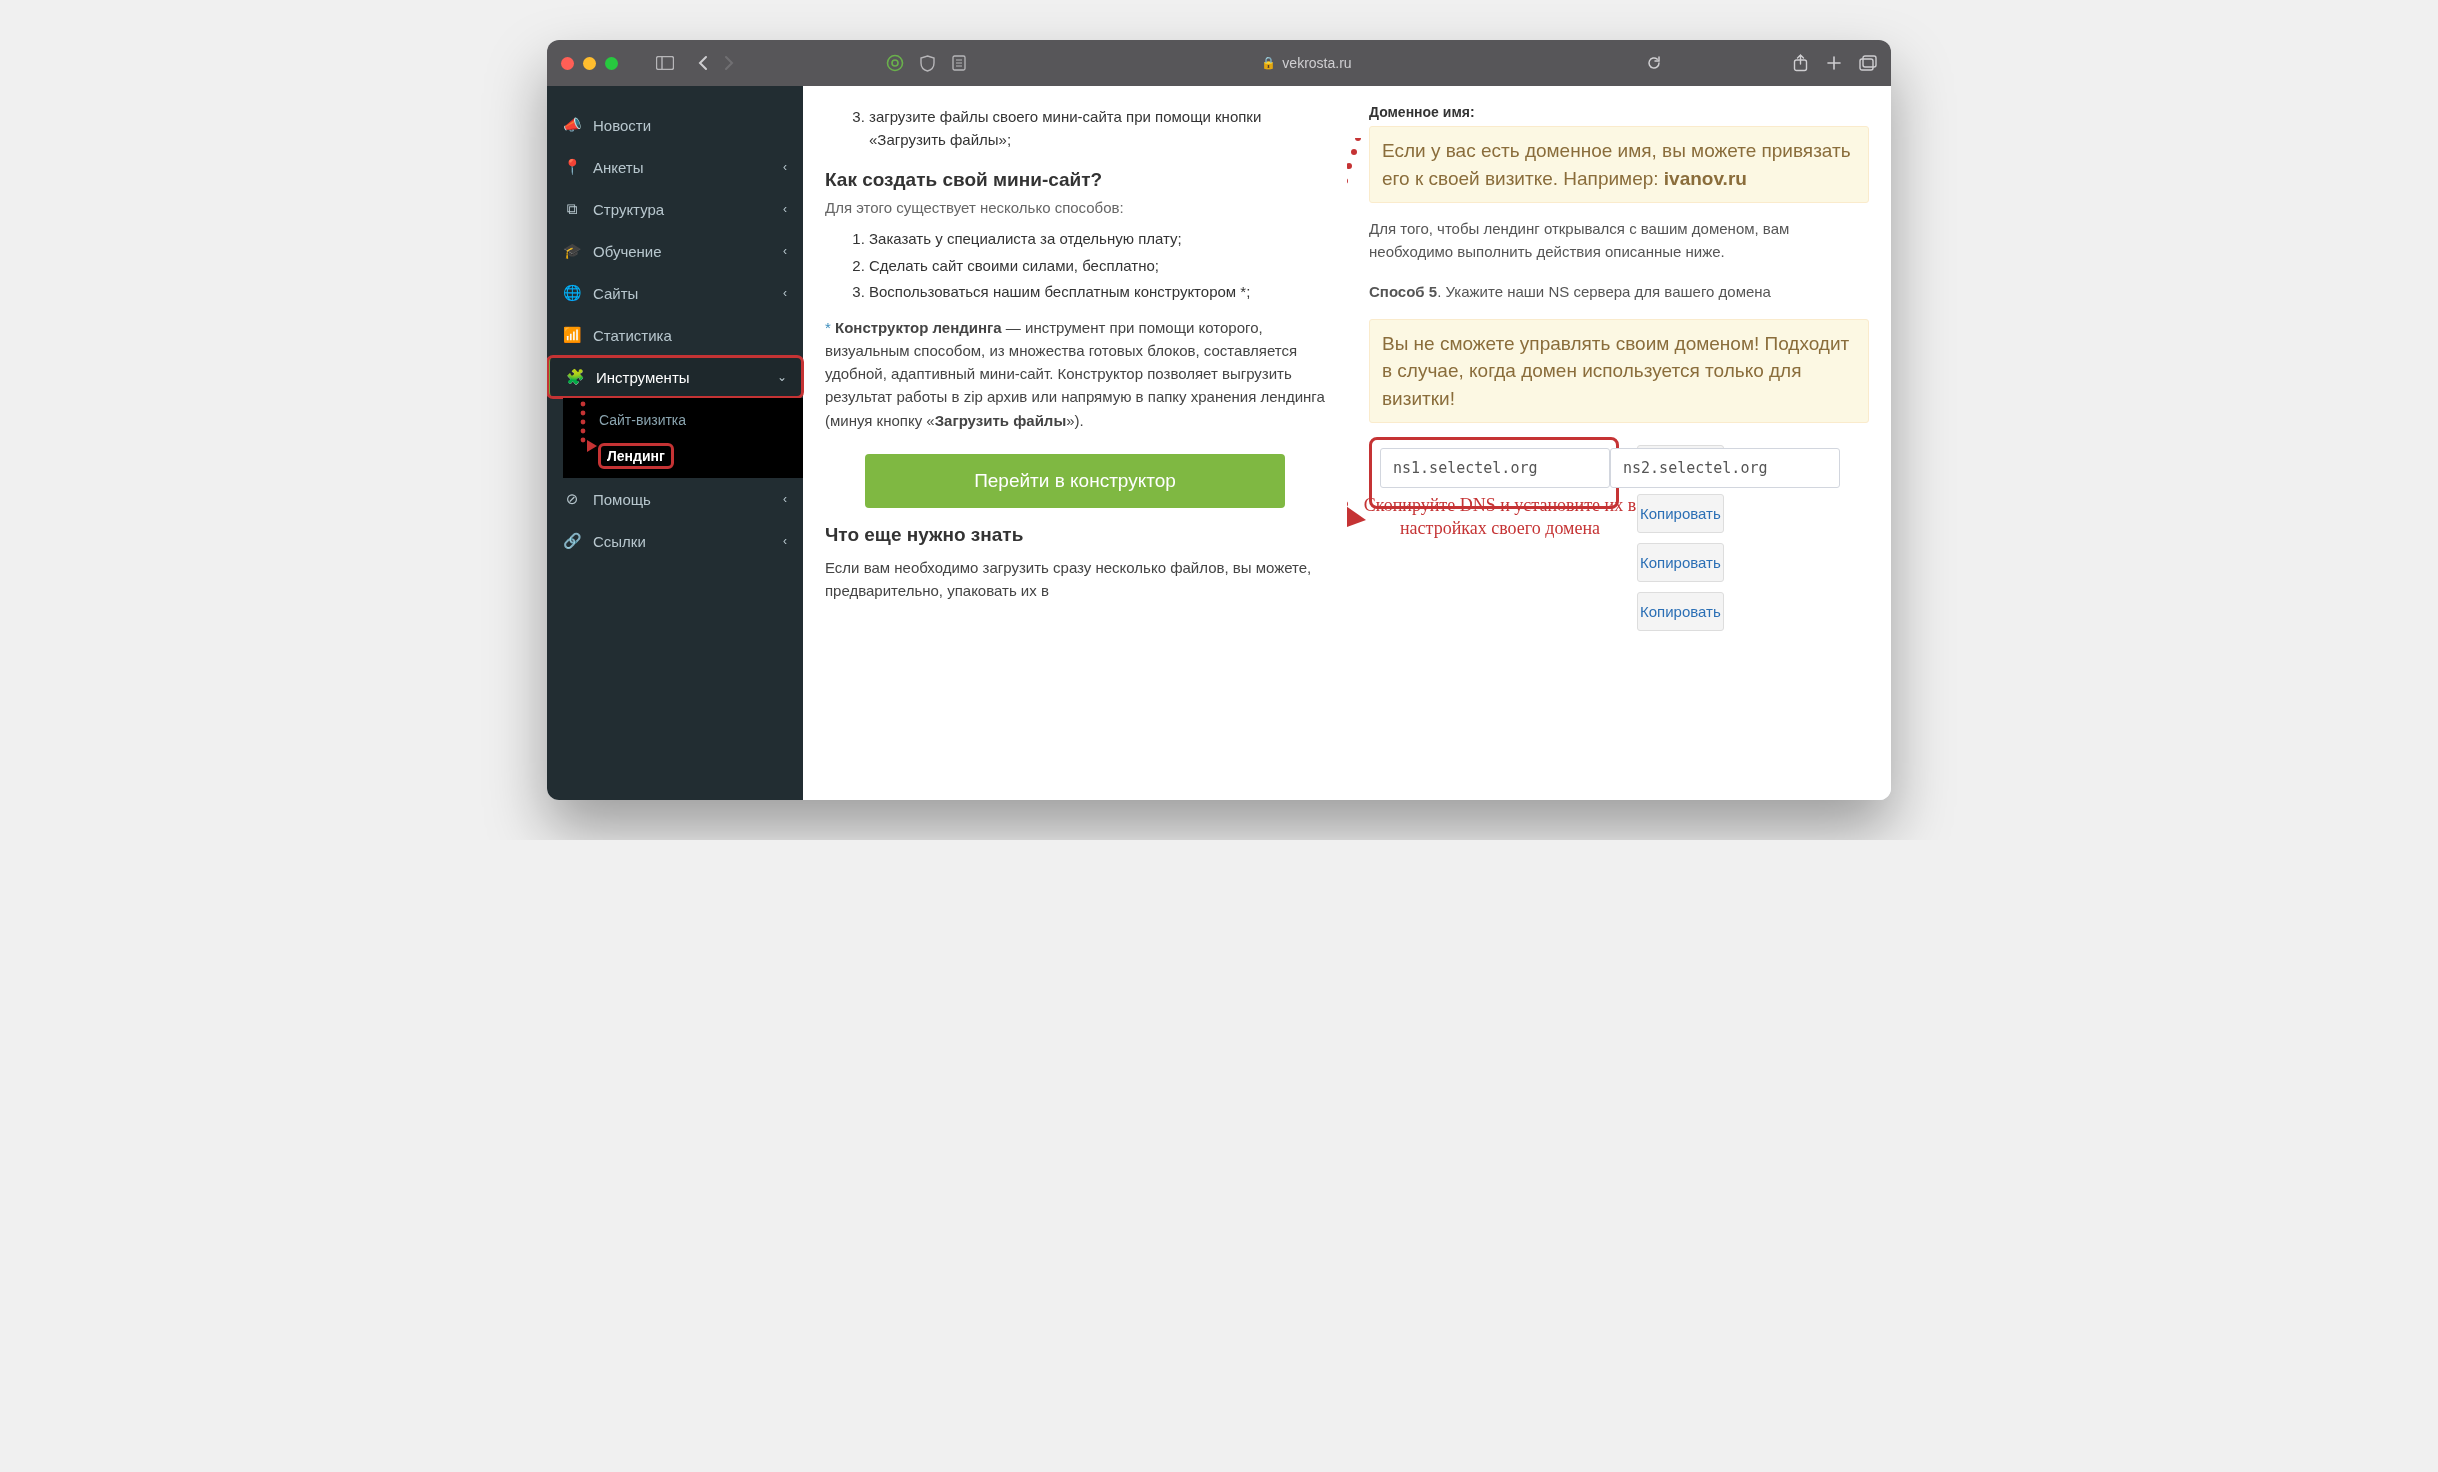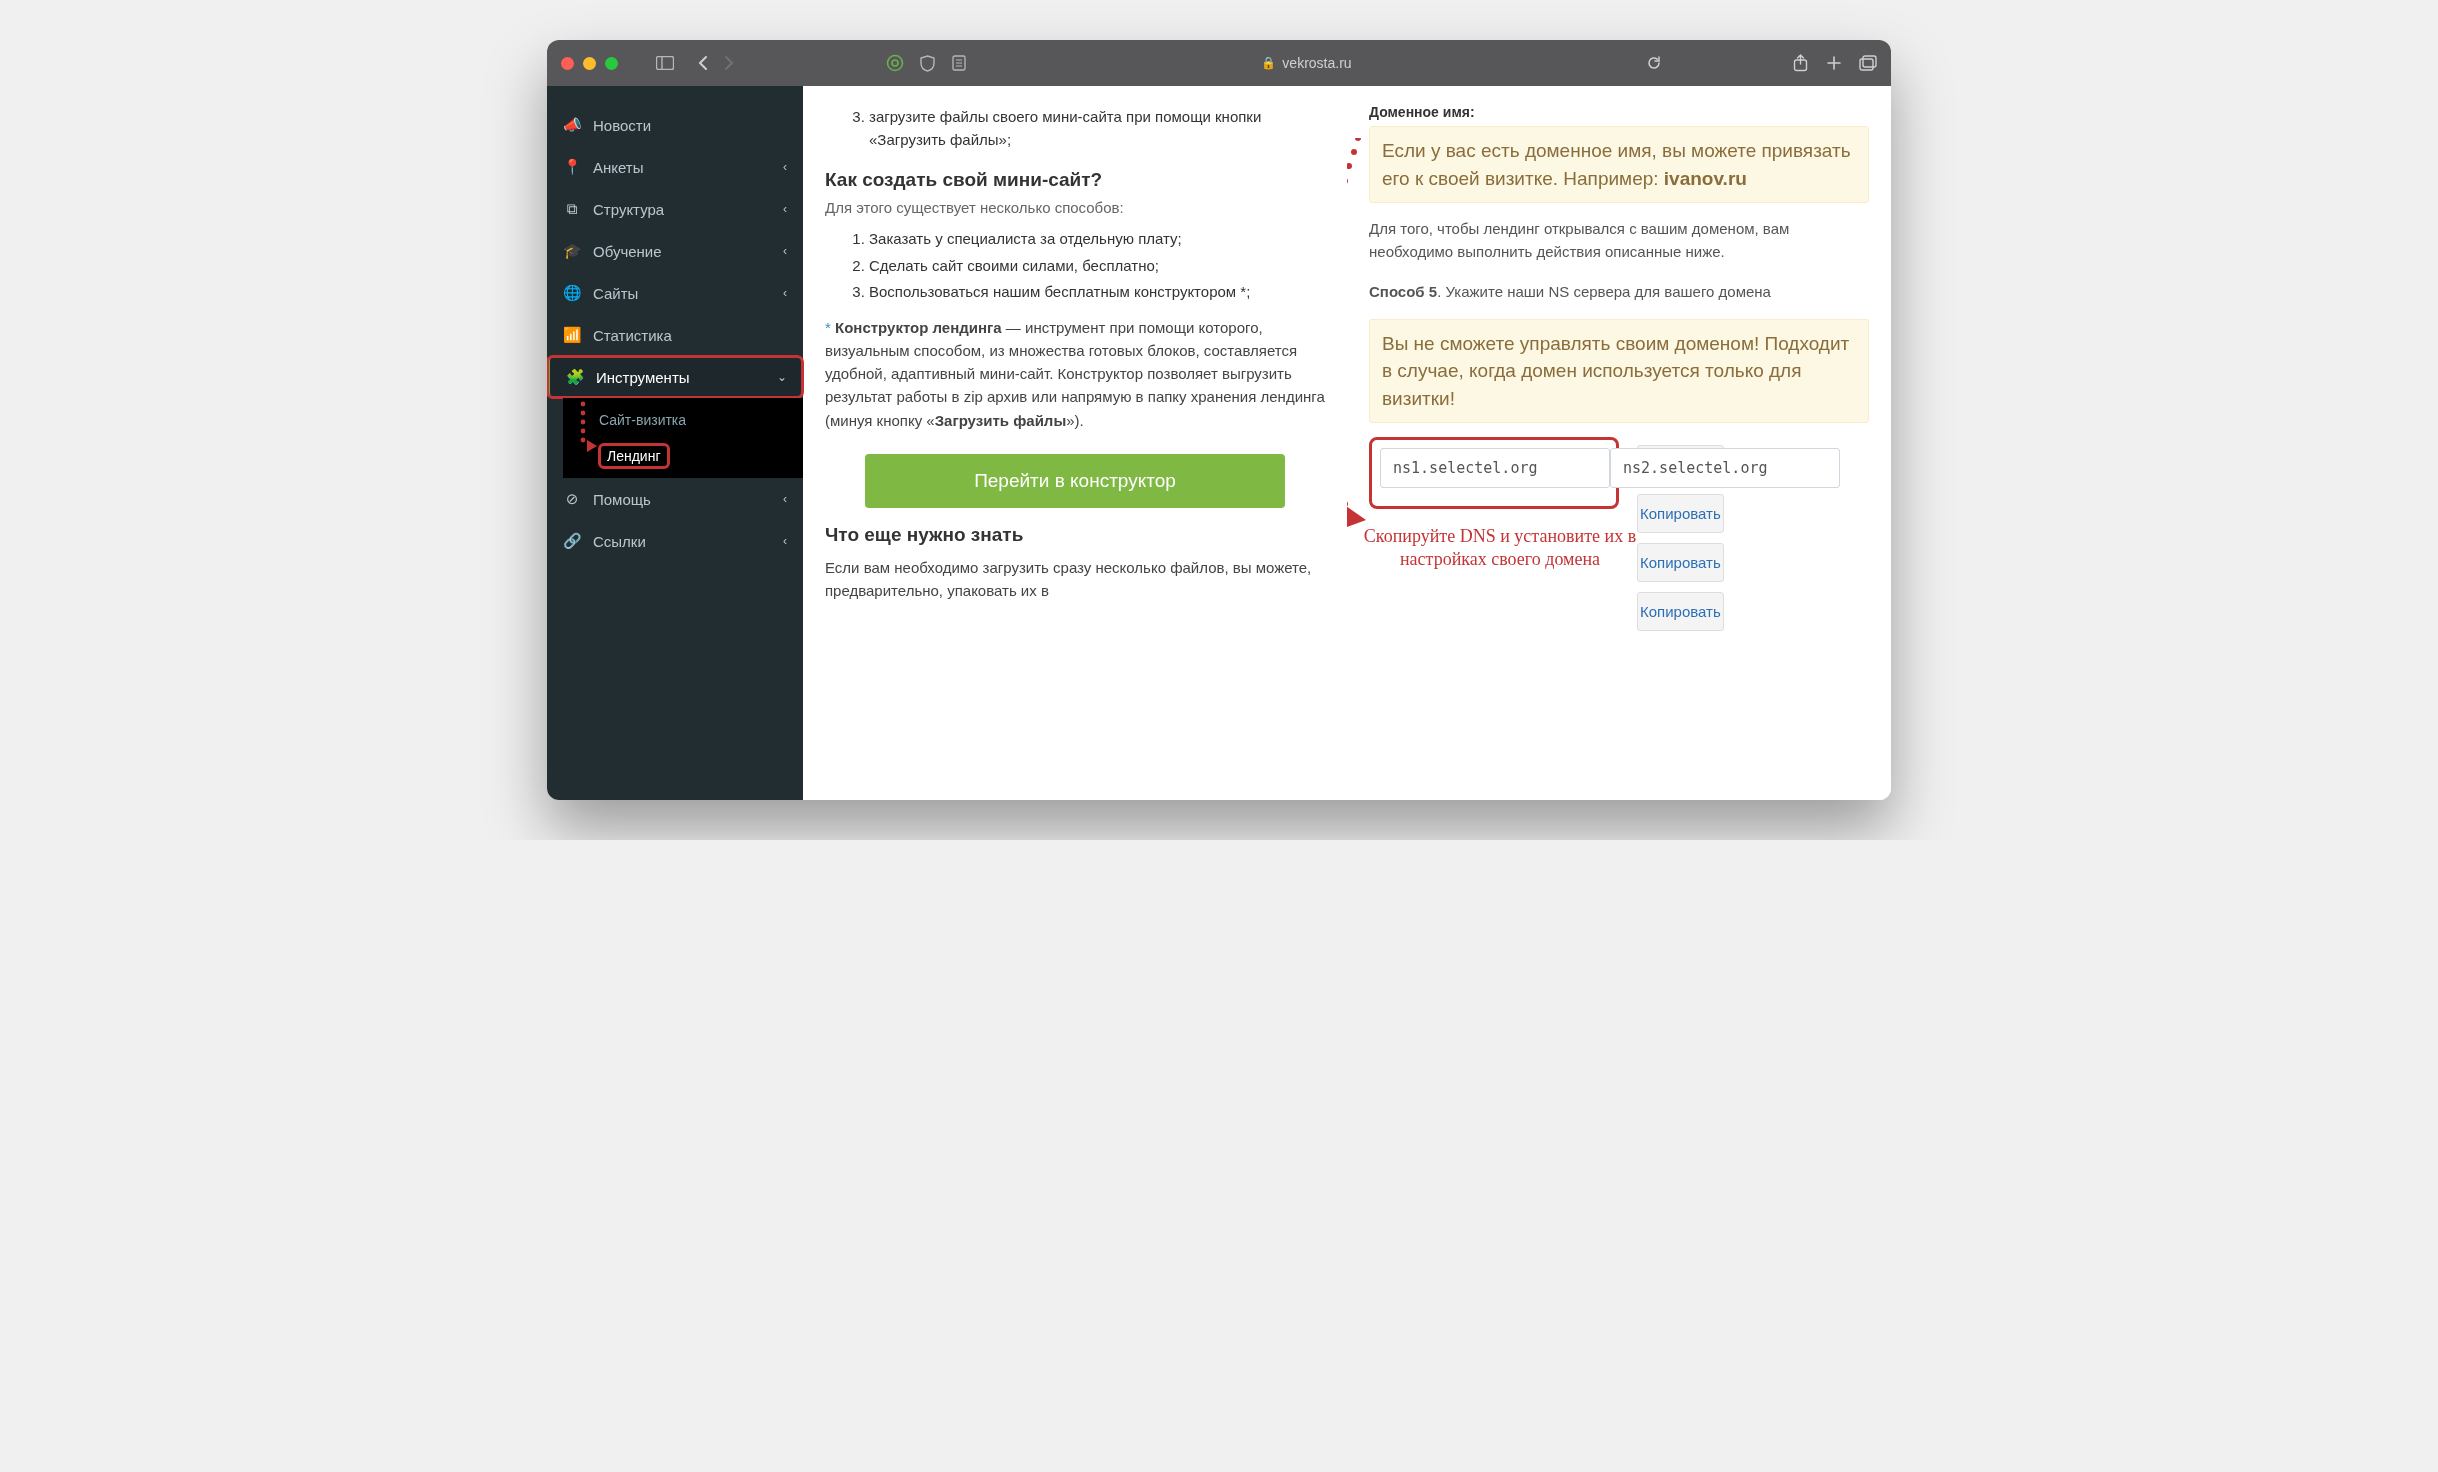--- a/index.html
+++ b/index.html
@@ -89,21 +89,21 @@
   .nav-sub {
     background: #000000;
     padding: 4px 0;
     margin-left: 16px;
   }
   .nav-sub .sub-item {
     padding: 10px 16px 10px 36px;
     color: #8aa4af;
     font-size: 14px;
   }
-  .nav-sub .sub-item.sel { color: #fff; }
+  .nav-sub .sub-item.sel { color: #fff; font-weight: bold; }
 
   .red-frame {
     outline: 3px solid #c53334;
     outline-offset: -2px;
     border-radius: 6px;
   }
 
   .main {
     flex:1;
     display:flex;
@@ -183,21 +183,21 @@
     color:#2b6fb5;
     background:#f4f4f4;
     border:1px solid #ddd;
     border-radius:3px;
     padding:10px 2px;
     font-size:15px;
     cursor:pointer;
   }
   .ns-overlay {
     position:absolute;
-    top:88px;
+    top:57px;
     left:-14px;
     width:290px;
     color:#c53334;
     font-family: Georgia, serif;
     font-size:18px;
     line-height:1.25;
     text-align:center;
     background: rgba(255,255,255,.0);
     pointer-events:none;
   }

